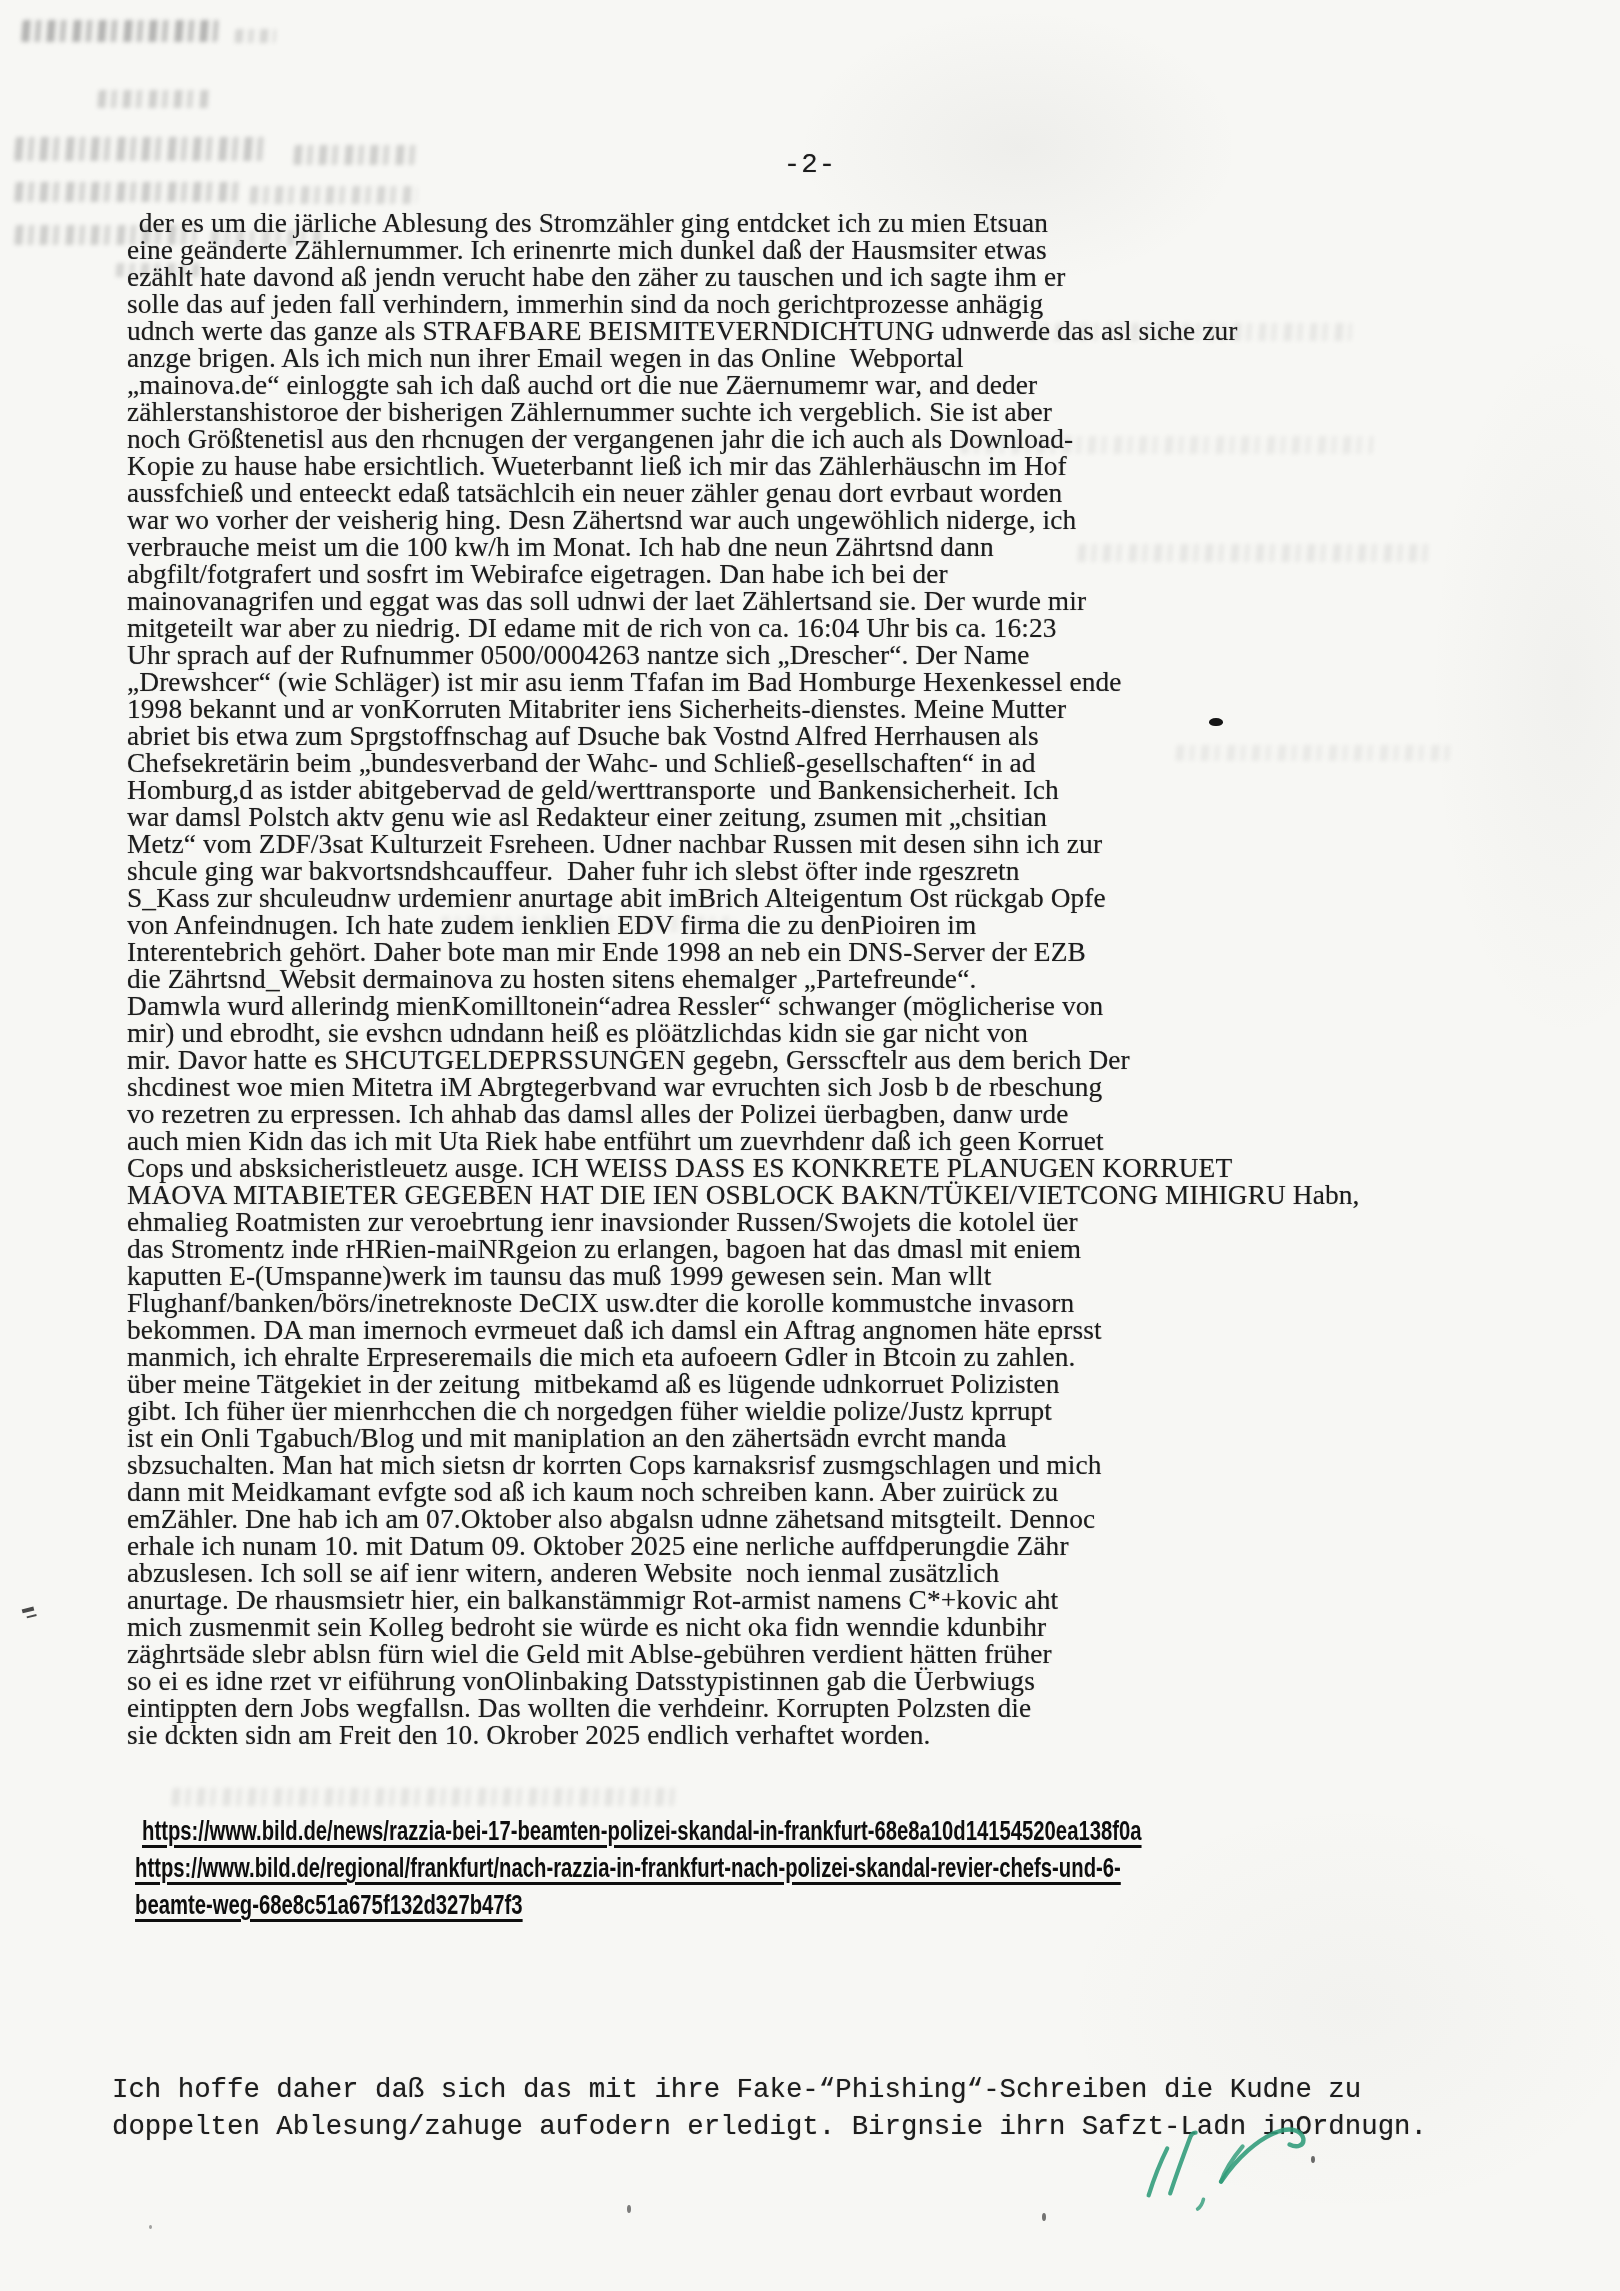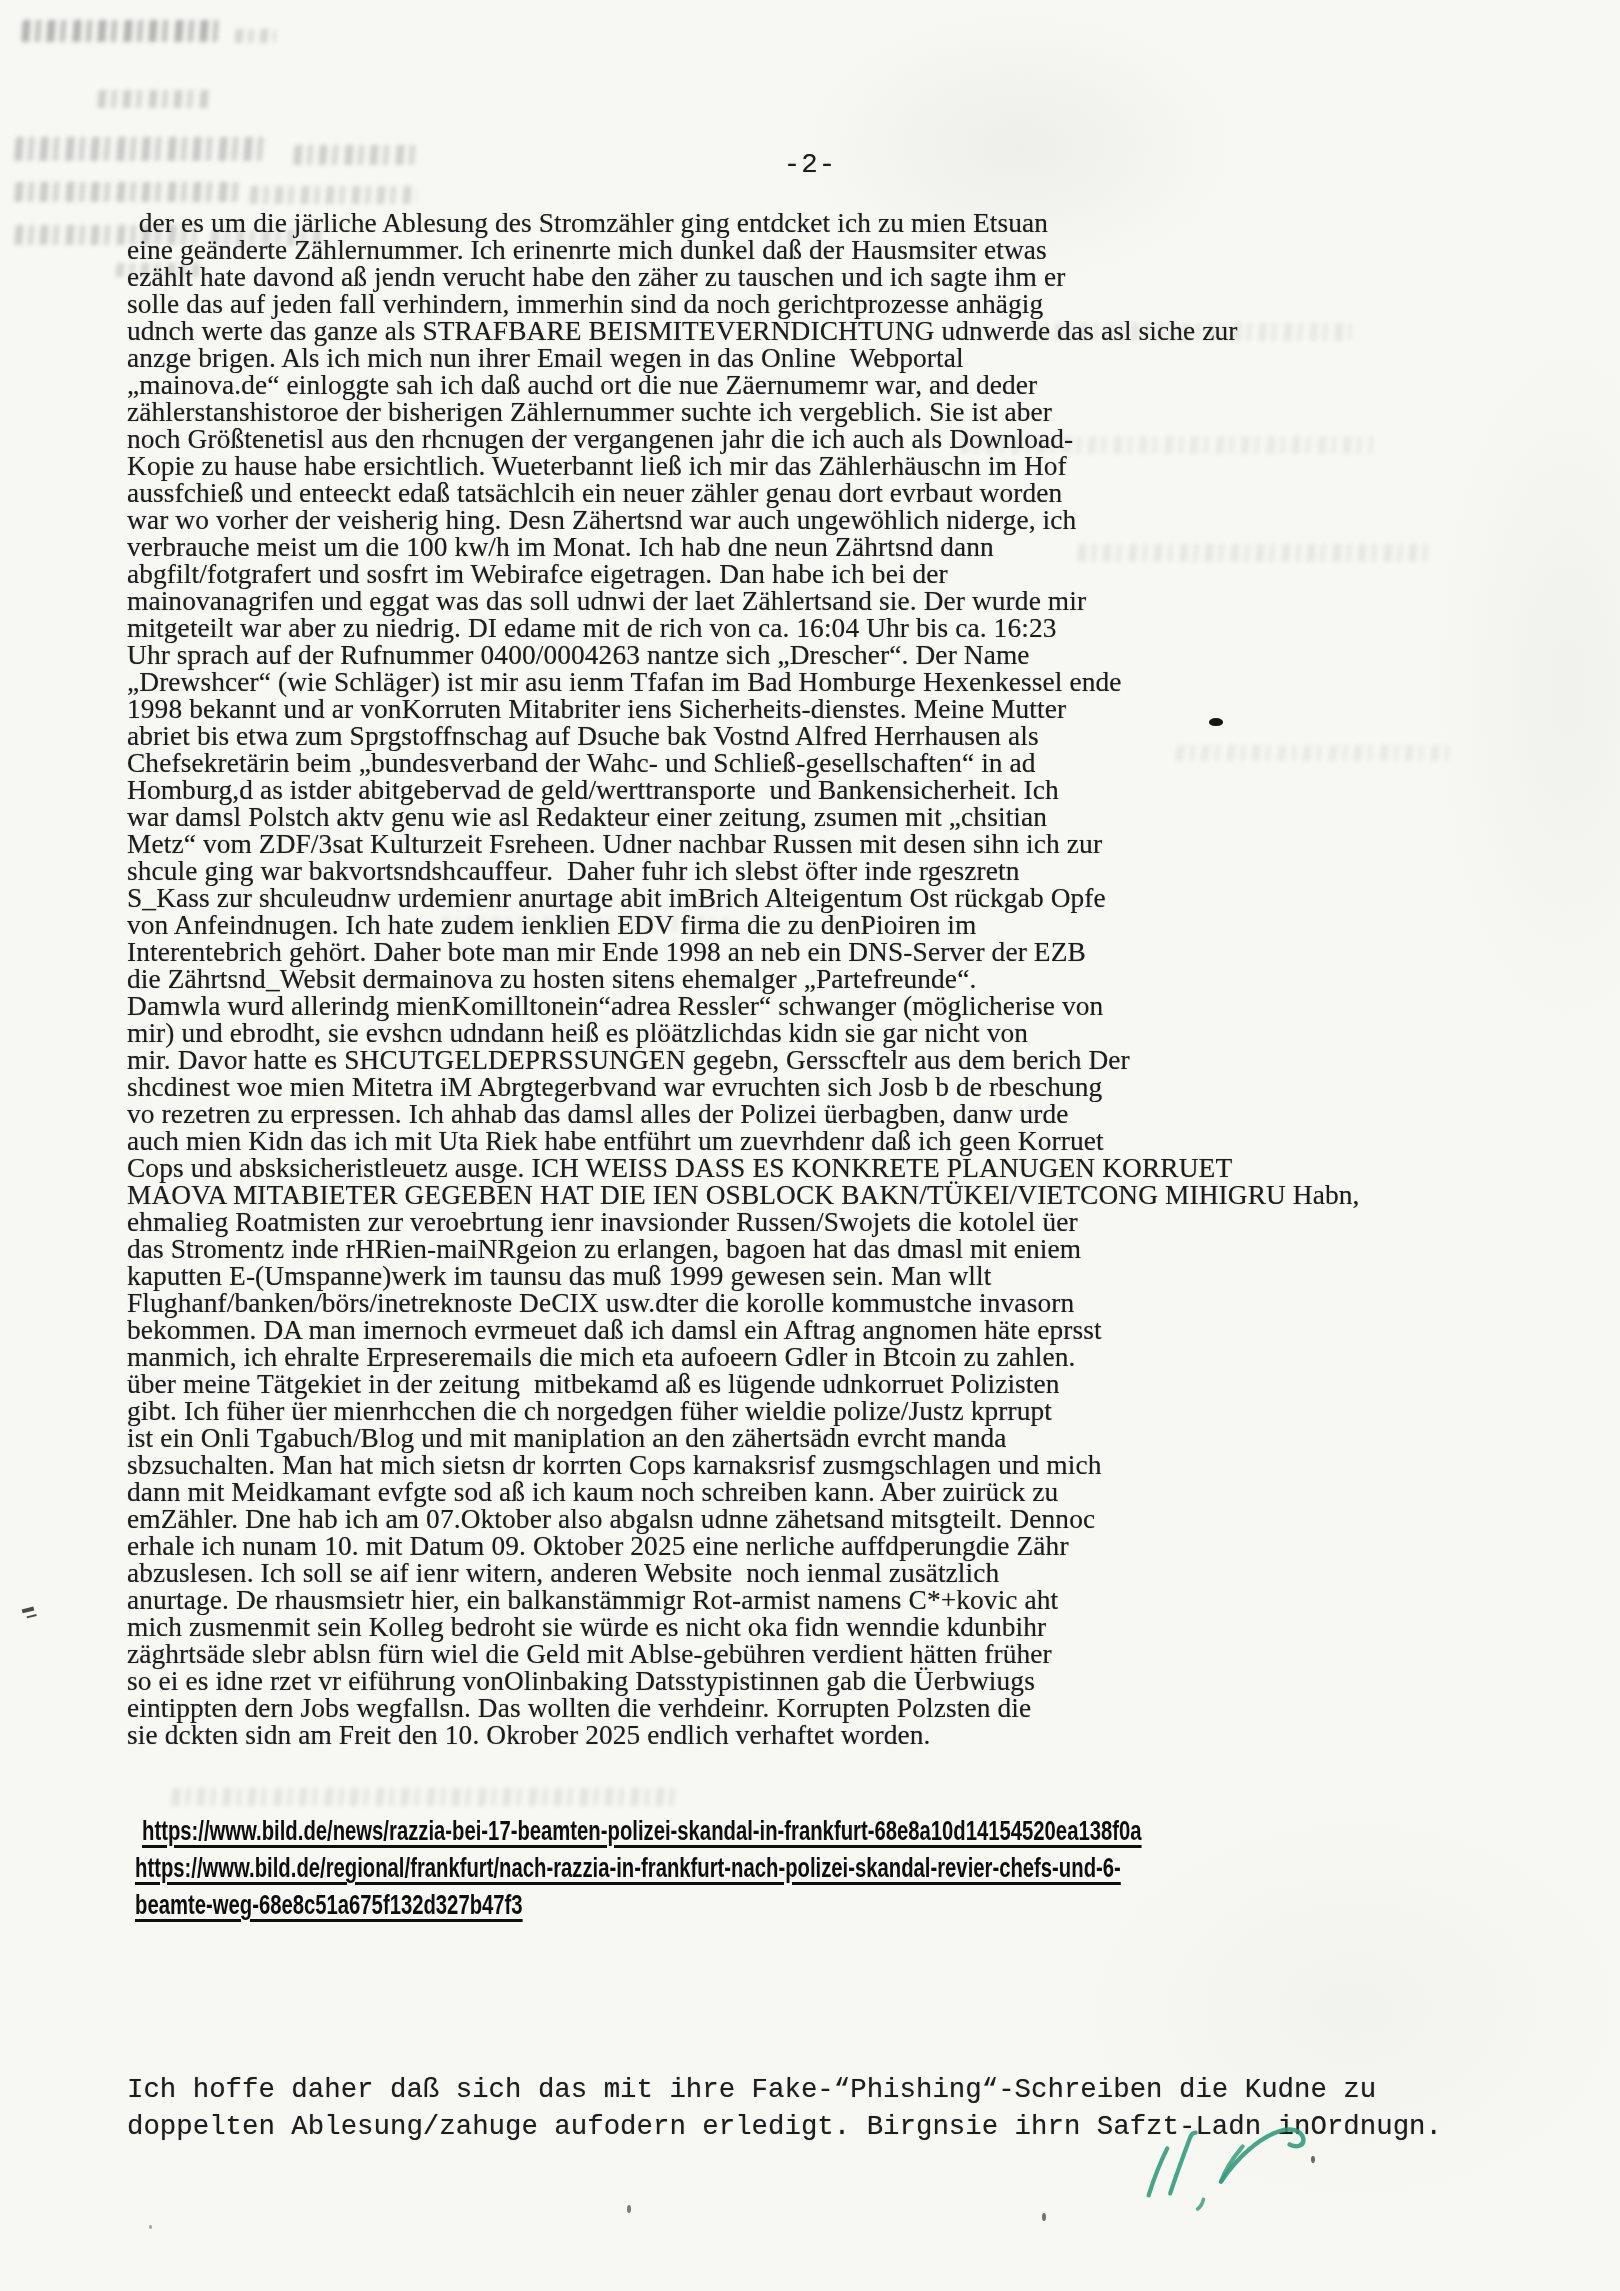--- a/index.html
+++ b/index.html
@@ -34,21 +34,21 @@
   .links .link-line:first-of-type{margin-left:14.7px;text-decoration:underline;}
   .link-line .scale{
     display:inline-block;
     transform:scaleX(0.74);transform-origin:0 50%;
     font-family:"Liberation Sans", sans-serif;
     font-size:27.4px;font-weight:700;color:#0e0e0e;
     text-decoration:underline;
     text-decoration-thickness:2.5px;
     text-underline-offset:4.9px;
   }
-  .closing{position:absolute;left:127px;top:2071px;font-family:Liberation Mono, monospace;}
+  .closing{position:absolute;left:112px;top:2071px;font-family:Liberation Mono, monospace;}
   .close-line{
     white-space:pre;
     font-size:27.4px;line-height:37px;height:37px;
     text-shadow:0 0 0.8px rgba(30,30,30,0.5);
   }
   .signature{position:absolute;left:1127px;top:2119px;width:196px;height:93px;}
   .signature svg{display:block;}
   
   .smudge{
     position:absolute;
@@ -103,21 +103,21 @@
       <div class="typed-line">„mainova.de“ einloggte sah ich daß auchd ort die nue Zäernumemr war, and deder</div>
       <div class="typed-line">zählerstanshistoroe der bisherigen Zählernummer suchte ich vergeblich. Sie ist aber</div>
       <div class="typed-line">noch Größtenetisl aus den rhcnugen der vergangenen jahr die ich auch als Download-</div>
       <div class="typed-line">Kopie zu hause habe ersichtlich. Wueterbannt ließ ich mir das Zählerhäuschn im Hof</div>
       <div class="typed-line">aussfchieß und enteeckt edaß tatsächlcih ein neuer zähler genau dort evrbaut worden</div>
       <div class="typed-line">war wo vorher der veisherig hing. Desn Zähertsnd war auch ungewöhlich niderge, ich</div>
       <div class="typed-line">verbrauche meist um die 100 kw/h im Monat. Ich hab dne neun Zährtsnd dann</div>
       <div class="typed-line">abgfilt/fotgrafert und sosfrt im Webirafce eigetragen. Dan habe ich bei der</div>
       <div class="typed-line">mainovanagrifen und eggat was das soll udnwi der laet Zählertsand sie. Der wurde mir</div>
       <div class="typed-line">mitgeteilt war aber zu niedrig. DI edame mit de rich von ca. 16:04 Uhr bis ca. 16:23</div>
-      <div class="typed-line">Uhr sprach auf der Rufnummer 0400/0004263 nantze sich „Drescher“. Der Name</div>
+      <div class="typed-line">Uhr sprach auf der Rufnummer 0500/0004263 nantze sich „Drescher“. Der Name</div>
       <div class="typed-line">„Drewshcer“ (wie Schläger) ist mir asu ienm Tfafan im Bad Homburge Hexenkessel ende</div>
       <div class="typed-line">1998 bekannt und ar vonKorruten Mitabriter iens Sicherheits-dienstes. Meine Mutter</div>
       <div class="typed-line">abriet bis etwa zum Sprgstoffnschag auf Dsuche bak Vostnd Alfred Herrhausen als</div>
       <div class="typed-line">Chefsekretärin beim „bundesverband der Wahc- und Schließ-gesellschaften“ in ad</div>
       <div class="typed-line">Homburg,d as istder abitgebervad de geld/werttransporte  und Bankensicherheit. Ich</div>
       <div class="typed-line">war damsl Polstch aktv genu wie asl Redakteur einer zeitung, zsumen mit „chsitian</div>
       <div class="typed-line">Metz“ vom ZDF/3sat Kulturzeit Fsreheen. Udner nachbar Russen mit desen sihn ich zur</div>
       <div class="typed-line">shcule ging war bakvortsndshcauffeur.  Daher fuhr ich slebst öfter inde rgeszretn</div>
       <div class="typed-line">S_Kass zur shculeudnw urdemienr anurtage abit imBrich Alteigentum Ost rückgab Opfe</div>
       <div class="typed-line">von Anfeindnugen. Ich hate zudem ienklien EDV firma die zu denPioiren im</div>

